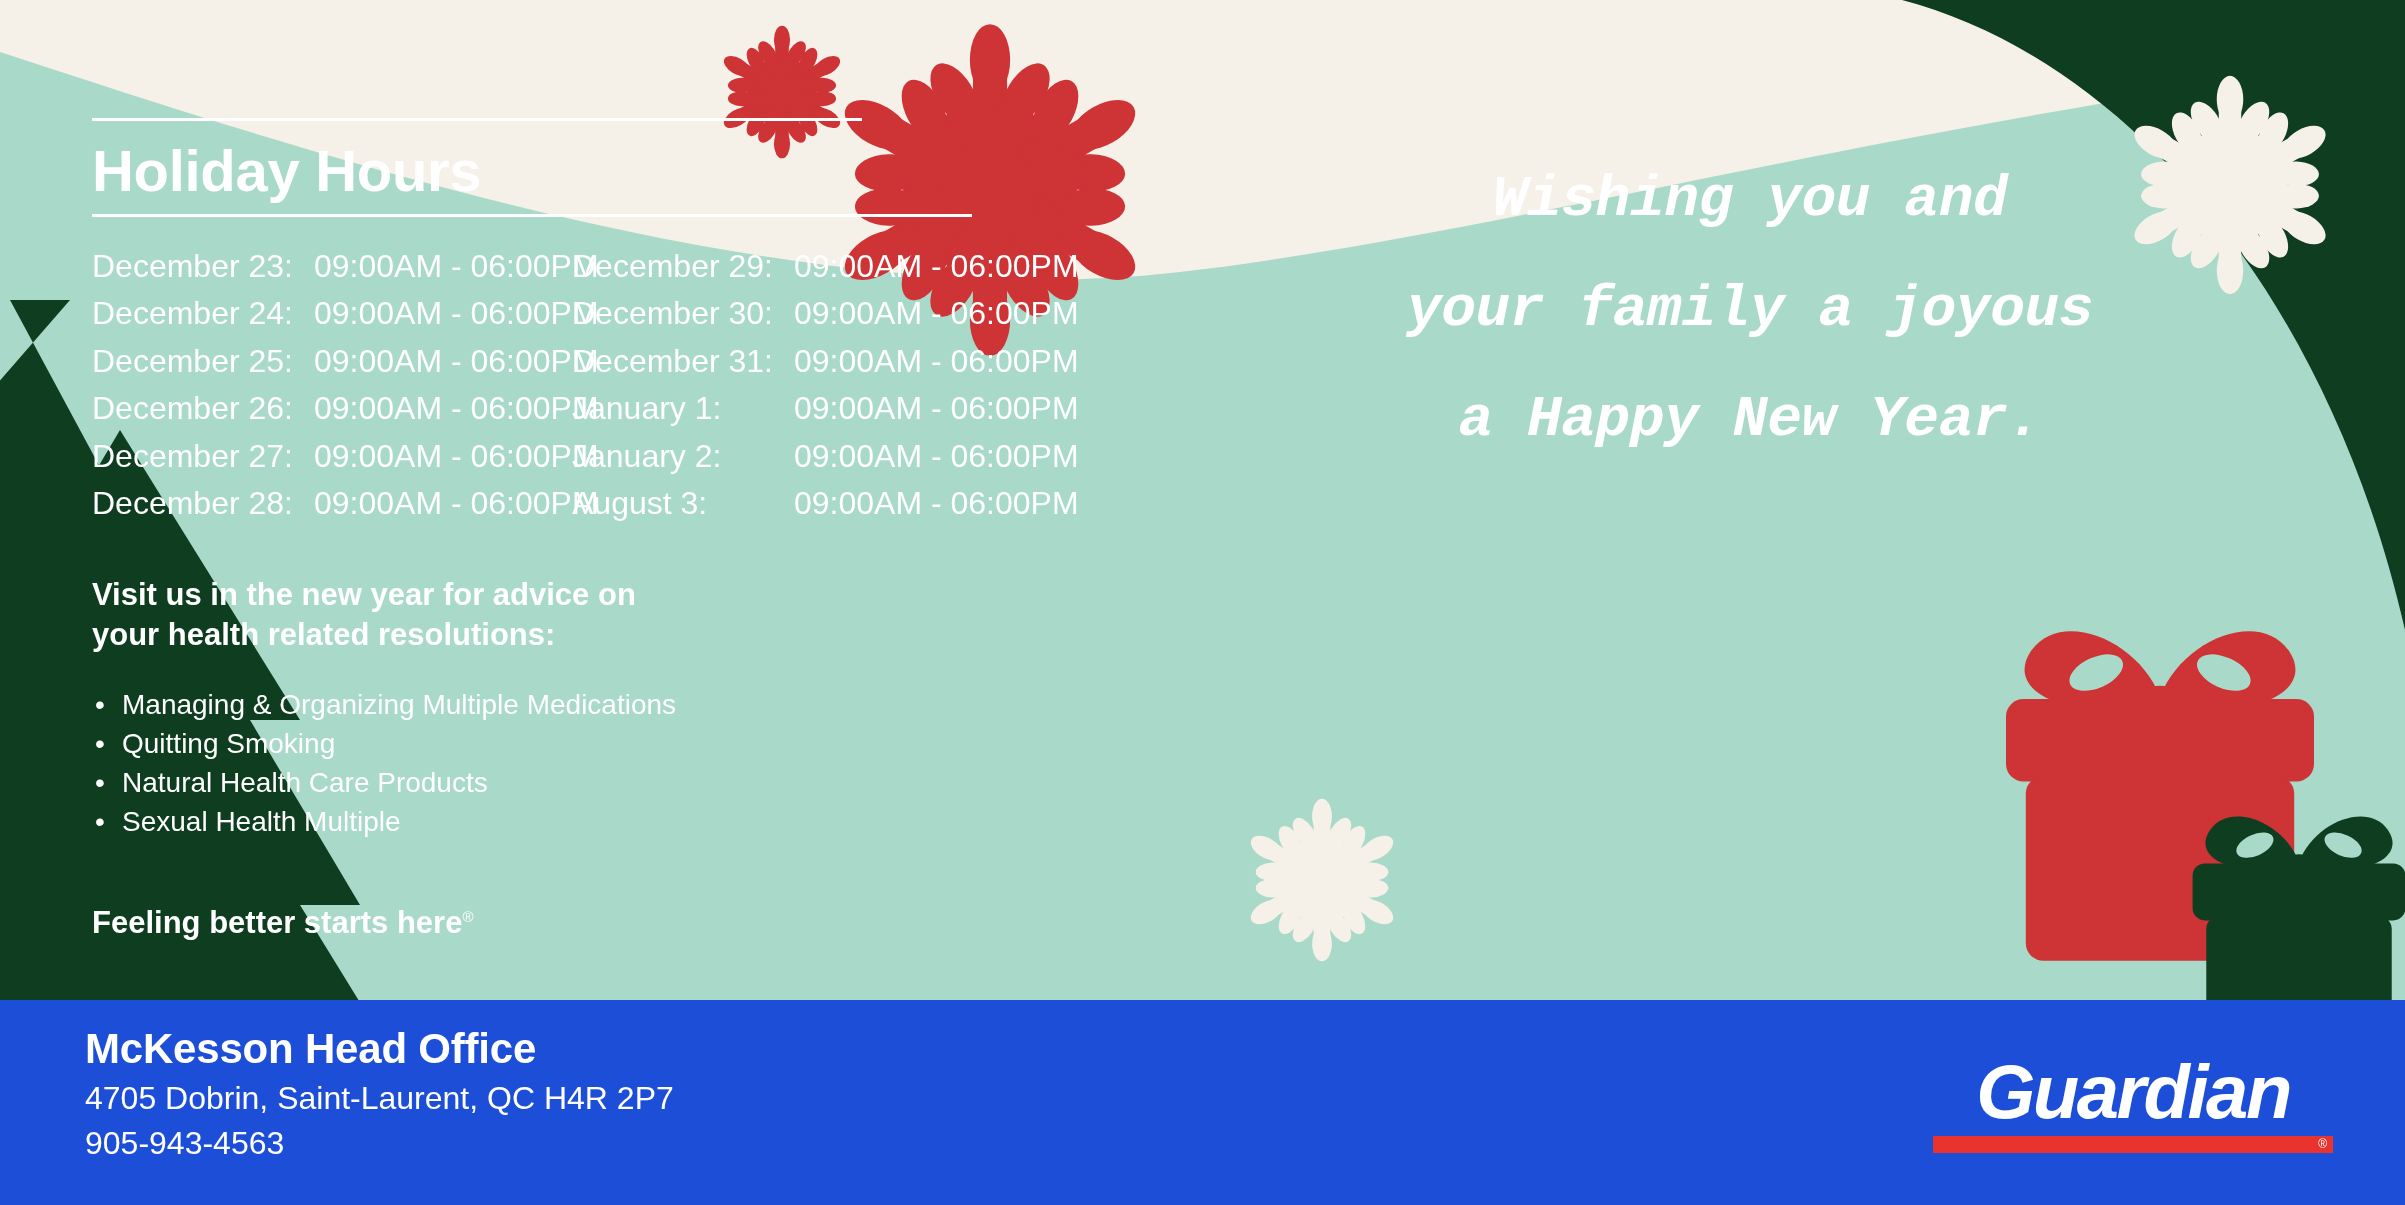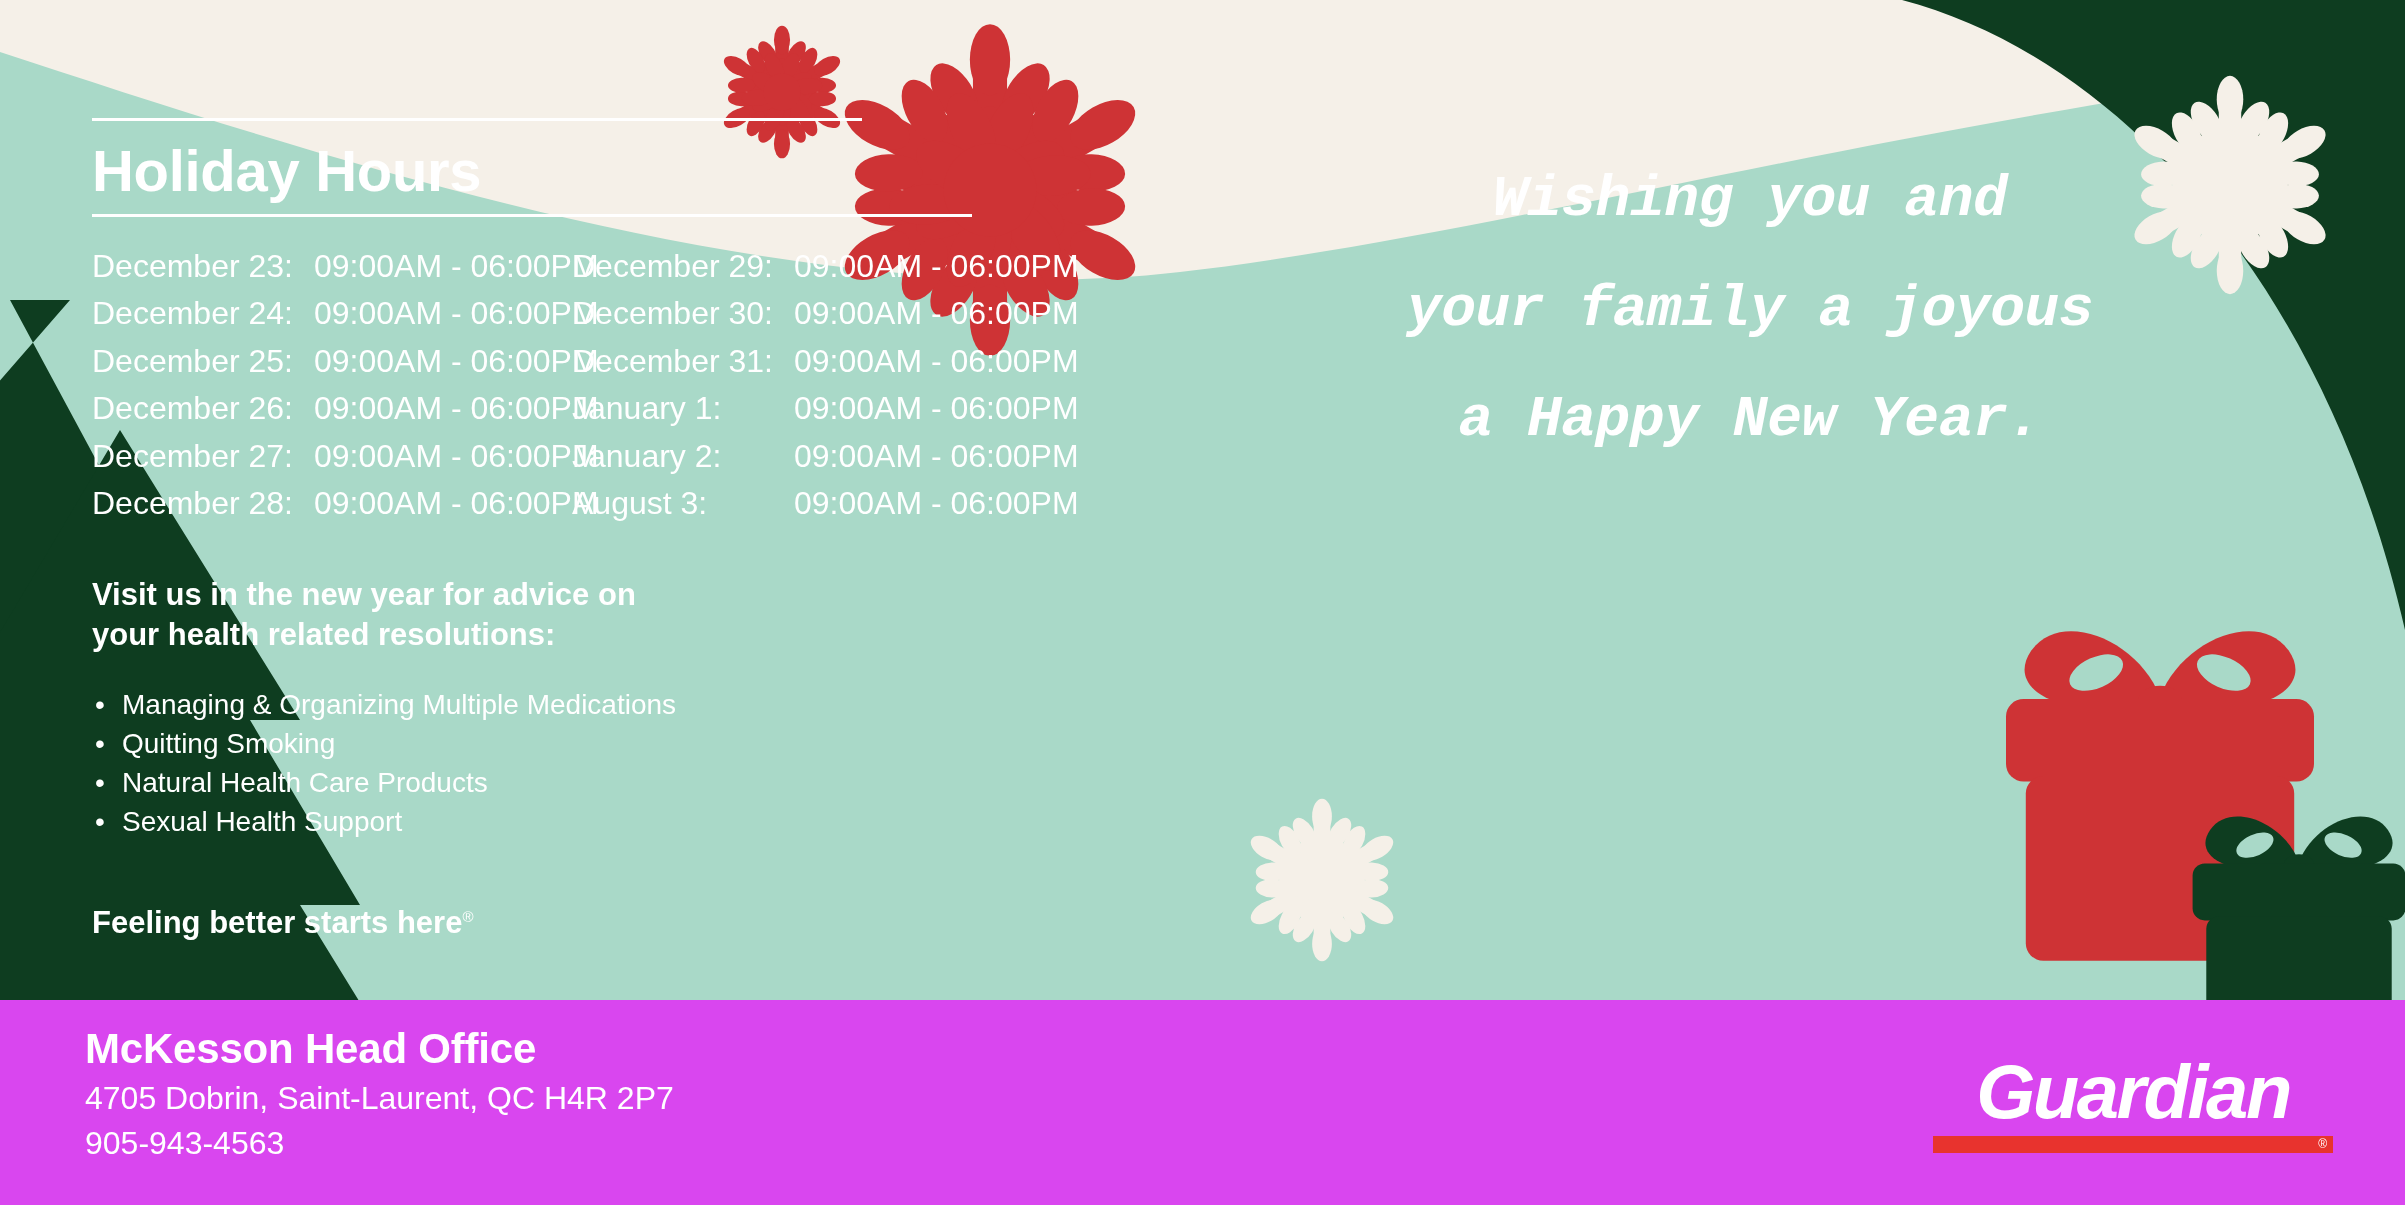--- a/index.html
+++ b/index.html
@@ -66,21 +66,21 @@
     font-size:58px;line-height:110px;
     font-style:italic;font-weight:bold;
     font-family:Liberation Mono, monospace;
     letter-spacing:-0.5px;
   }
   .greeting .gl{display:block;white-space:nowrap;}
 
   
   .footer{
     position:absolute;left:0;top:1000px;width:2405px;height:205px;
-    background:#d946ef;
+    background:#1d4ed8;
   }
   .footer-addr{position:absolute;left:85px;top:22px;color:#ffffff;}
   .footer-name{font-size:42px;font-weight:bold;line-height:54px;letter-spacing:-.2px;}
   .footer-line{font-size:32px;line-height:45px;}
 
   
   .logo{position:absolute;right:72px;top:51px;width:400px;}
   .logo-word{
     color:#ffffff;font-size:76px;font-weight:bold;font-style:italic;
     letter-spacing:-2.5px;line-height:82px;text-align:center;
@@ -289,21 +289,21 @@
         <li>
           <span class="bullet">•</span>
           <span>Quitting Smoking</span>
         </li>
         <li>
           <span class="bullet">•</span>
           <span>Natural Health Care Products</span>
         </li>
         <li>
           <span class="bullet">•</span>
-          <span>Sexual Health Support</span>
+          <span>Sexual Health Multiple</span>
         </li>
       </ul>
     </div>
 
     <div class="tagline">
       <span>Feeling better starts here</span><sup>®</sup>
     </div>
 
     <div class="greeting">
       <span class="gl">Wishing you and</span>

